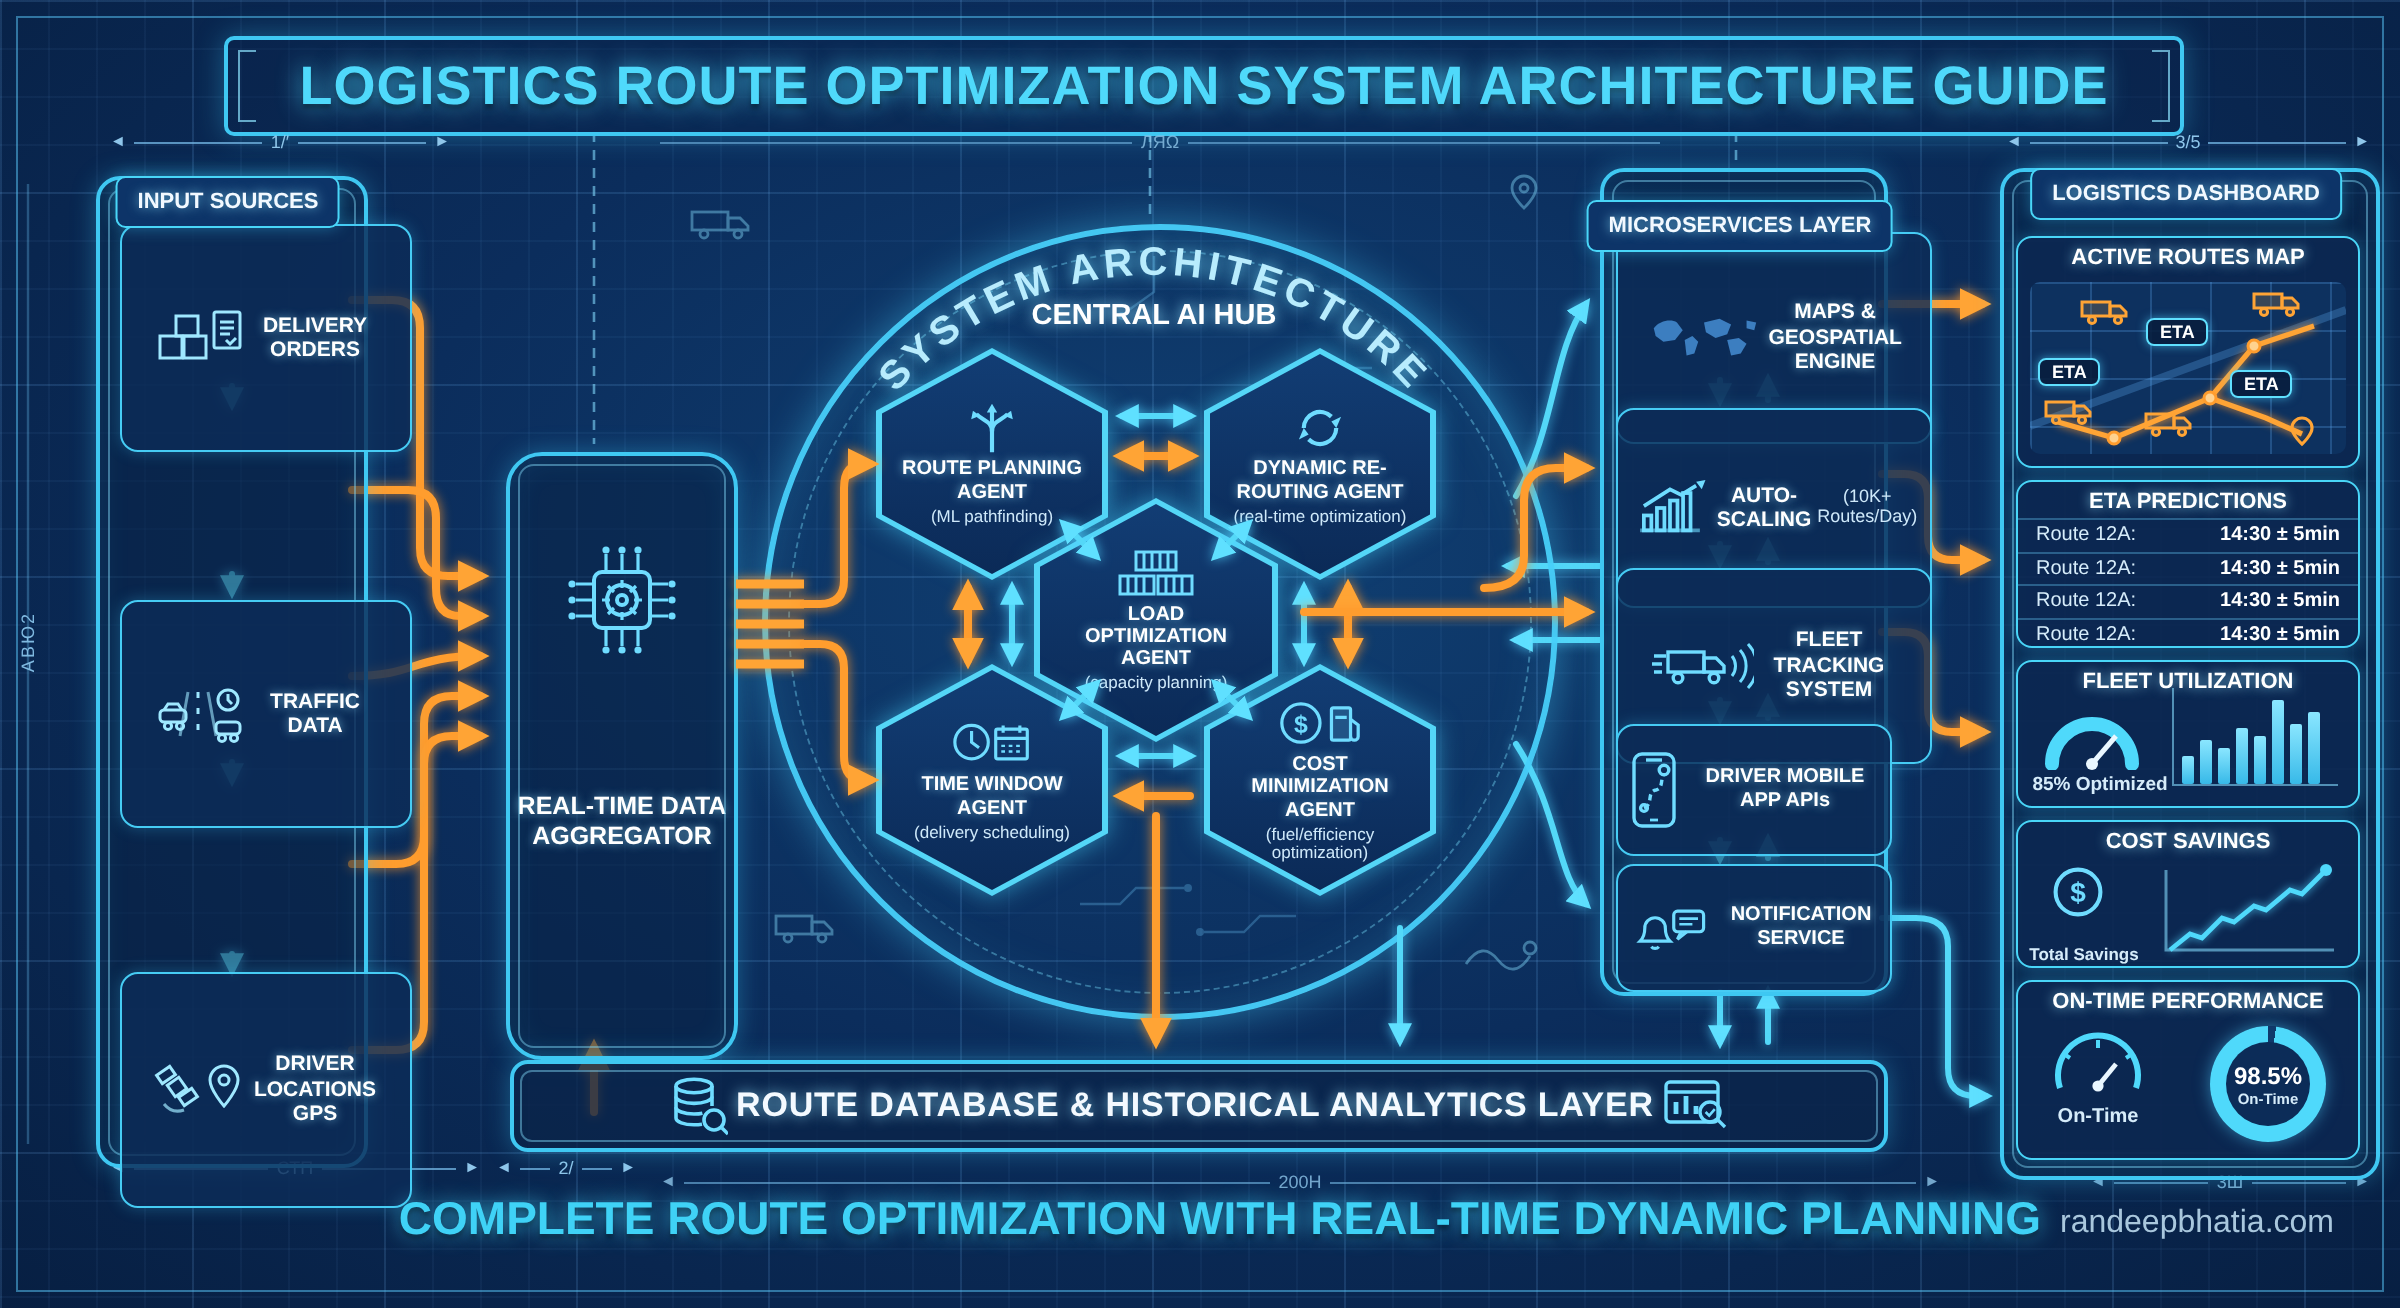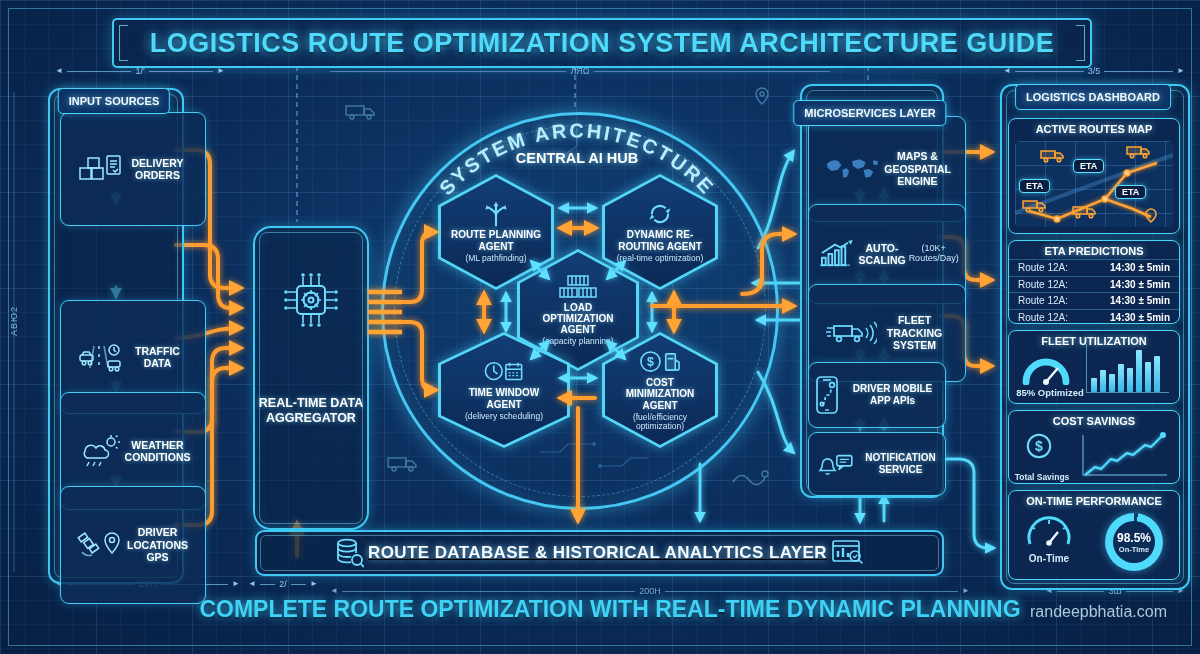--- a/index.html
+++ b/index.html
@@ -84,21 +84,21 @@
     display:flex;align-items:center;justify-content:center;box-shadow:0 0 8px rgba(80,210,255,.5);}
   .ringpct-in{width:42px;height:42px;border-radius:50%;background:#0c2c58;display:flex;flex-direction:column;
     align-items:center;justify-content:center;}
   .big-num{color:#fff;font-weight:bold;font-size:12px;}
   .tiny{color:#d6ecfa;font-size:7.5px;font-weight:bold;}
   .metric-val{color:#fff;font-weight:bold;font-size:13px;text-shadow:0 0 5px rgba(150,230,255,.7);margin-top:36px;}
   .metric-sub{color:#d6ecfa;font-size:9.5px;font-weight:bold;}
 
   .dbbar{position:absolute;left:255px;top:530px;width:685px;height:42px;border:2px solid #3fc8f2;border-radius:9px;
     background:rgba(10,36,74,.8);display:flex;align-items:center;justify-content:center;gap:4px;z-index:2;
-    box-shadow:0 0 12px rgba(60,200,245,.35);text-decoration:underline;}
+    box-shadow:0 0 12px rgba(60,200,245,.35);}
   .dbbar::after{content:"";position:absolute;inset:3px;border:1px solid rgba(130,220,250,.45);border-radius:6px;}
   .dbbar-label{color:#f4faff;font-weight:bold;font-size:17px;letter-spacing:.4px;
     text-shadow:0 0 7px rgba(150,230,255,.8);}
 
   .tagline{position:absolute;left:170px;top:596px;width:880px;text-align:center;font-size:23px;font-weight:bold;
     color:#3fd2f6;text-shadow:0 0 10px rgba(70,215,250,.8),0 2px 2px rgba(0,10,30,.8);z-index:2;}
   .credit{position:absolute;left:1030px;top:603px;width:162px;font-size:16px;color:#a9c7dd;z-index:2;}
 
   .dim{position:absolute;display:flex;align-items:center;gap:4px;color:#8fc6ea;font-size:9px;z-index:2;}
   .dim .ln{height:1px;background:rgba(110,175,220,.8);flex:1;}
@@ -285,31 +285,20 @@
           <path d="M17 5L13 27" opacity=".6"></path>
           <path d="M27 5l4 22" opacity=".6"></path>
           <circle cx="37" cy="9" r="5"></circle>
           <path d="M37 6v3l2 2"></path>
           <rect x="31" y="20" width="12" height="6" rx="2"></rect>
           <circle cx="34" cy="28" r="1.8"></circle>
           <circle cx="40" cy="28" r="1.8"></circle>
         </g>
       </svg>
     <div class="lbl">TRAFFIC DATA</div>
-  </div>
-  <div class="box" style="left:60px;top:392px;width:112px;height:84px;">
-    <svg class="ic" width="46" height="34" viewBox="0 0 46 34">
-        <g fill="none" stroke="#9fe8ff" stroke-width="1.5">
-          <circle cx="35" cy="8" r="4"></circle>
-          <path d="M35 1v2M42 8h2M40 3l1.5-1.5M40 13l1.5 1.5"></path>
-          <path d="M9 17a6 6 0 0 1 11-3 5 5 0 0 1 9 2 4 4 0 0 1-1 8H11a5 5 0 0 1-2-7z"></path>
-          <path d="M13 28l-2 4M19 28l-2 4M25 28l-2 4"></path>
-        </g>
-      </svg>
-    <div class="lbl">WEATHER CONDITIONS</div>
   </div>
   <div class="box" style="left:60px;top:486px;width:112px;height:84px;">
     <svg class="ic" width="46" height="34" viewBox="0 0 46 34">
         <g fill="none" stroke="#9fe8ff" stroke-width="1.5">
           <rect x="2" y="7" width="8" height="5" transform="rotate(-35 6 9.5)"></rect>
           <rect x="13" y="18" width="8" height="5" transform="rotate(-35 17 20.5)"></rect>
           <rect x="8" y="12" width="7" height="7" transform="rotate(-35 11.5 15.5)"></rect>
           <path d="M5 24q4 5 10 3" opacity=".7"></path>
           <path d="M35 5a7 7 0 0 1 7 7c0 5-7 13-7 13s-7-8-7-13a7 7 0 0 1 7-7z"></path>
           <circle cx="35" cy="12" r="2.5"></circle>
@@ -408,21 +397,21 @@
             <rect x="2" y="14" width="17" height="9"></rect>
             <path d="M6 14v9M10 14v9M14 14v9"></path>
             <rect x="21" y="14" width="17" height="9"></rect>
             <path d="M25 14v9M29 14v9M33 14v9"></path>
           </g>
         </svg>
       <div class="agent-name">LOAD OPTIMIZATION AGENT</div>
       <div class="agent-sub">(capacity planning)</div>
     </div>
   </div>
-  <div class="hex" style="left:438px;top:332px;width:116px;height:116px;padding-left:16px;">
+  <div class="hex" style="left:438px;top:332px;width:116px;height:116px;">
     <div class="hex-b"></div>
     <div class="hex-i">
       <svg width="42" height="26" viewBox="0 0 44 28">
           <g fill="none" stroke="#6fdcff" stroke-width="1.7">
             <circle cx="11" cy="13" r="9"></circle>
             <path d="M11 7v6l4 3"></path>
             <rect x="24" y="6" width="17" height="16" rx="1"></rect>
             <path d="M24 11h17M28 4v4M37 4v4"></path>
             <path d="M27 15h2M31 15h2M35 15h2M27 18h2M31 18h2M35 18h2" stroke-width="1.3"></path>
           </g>

